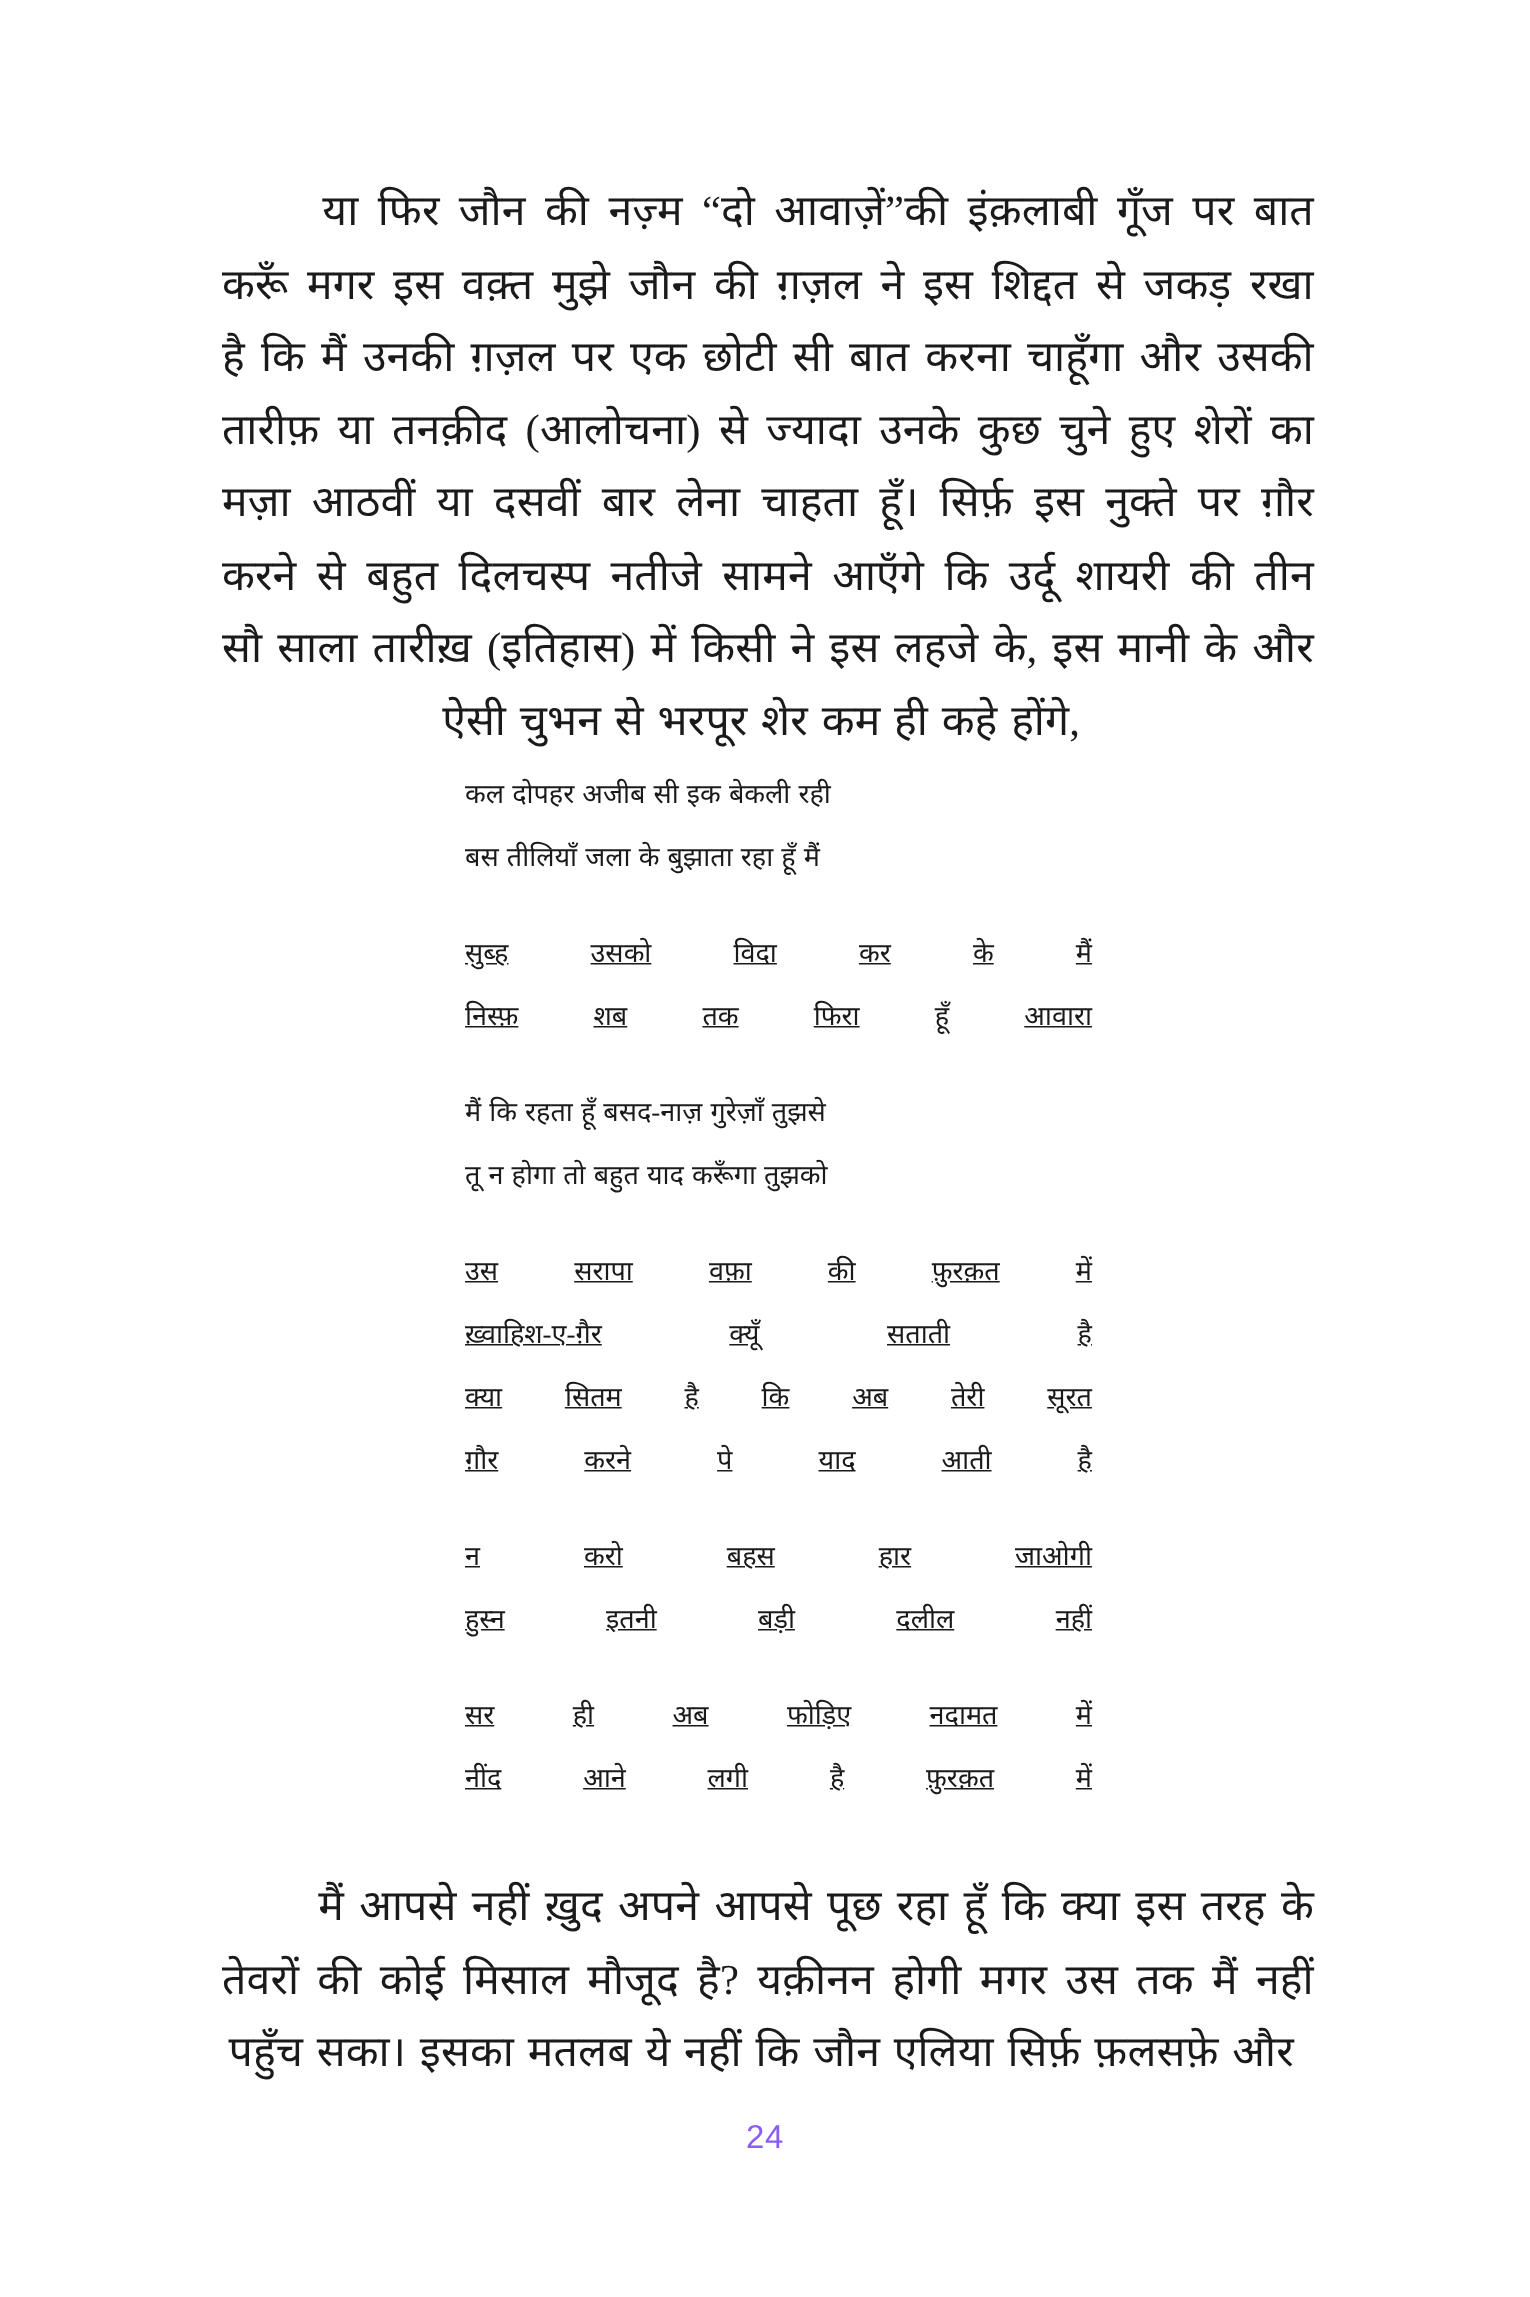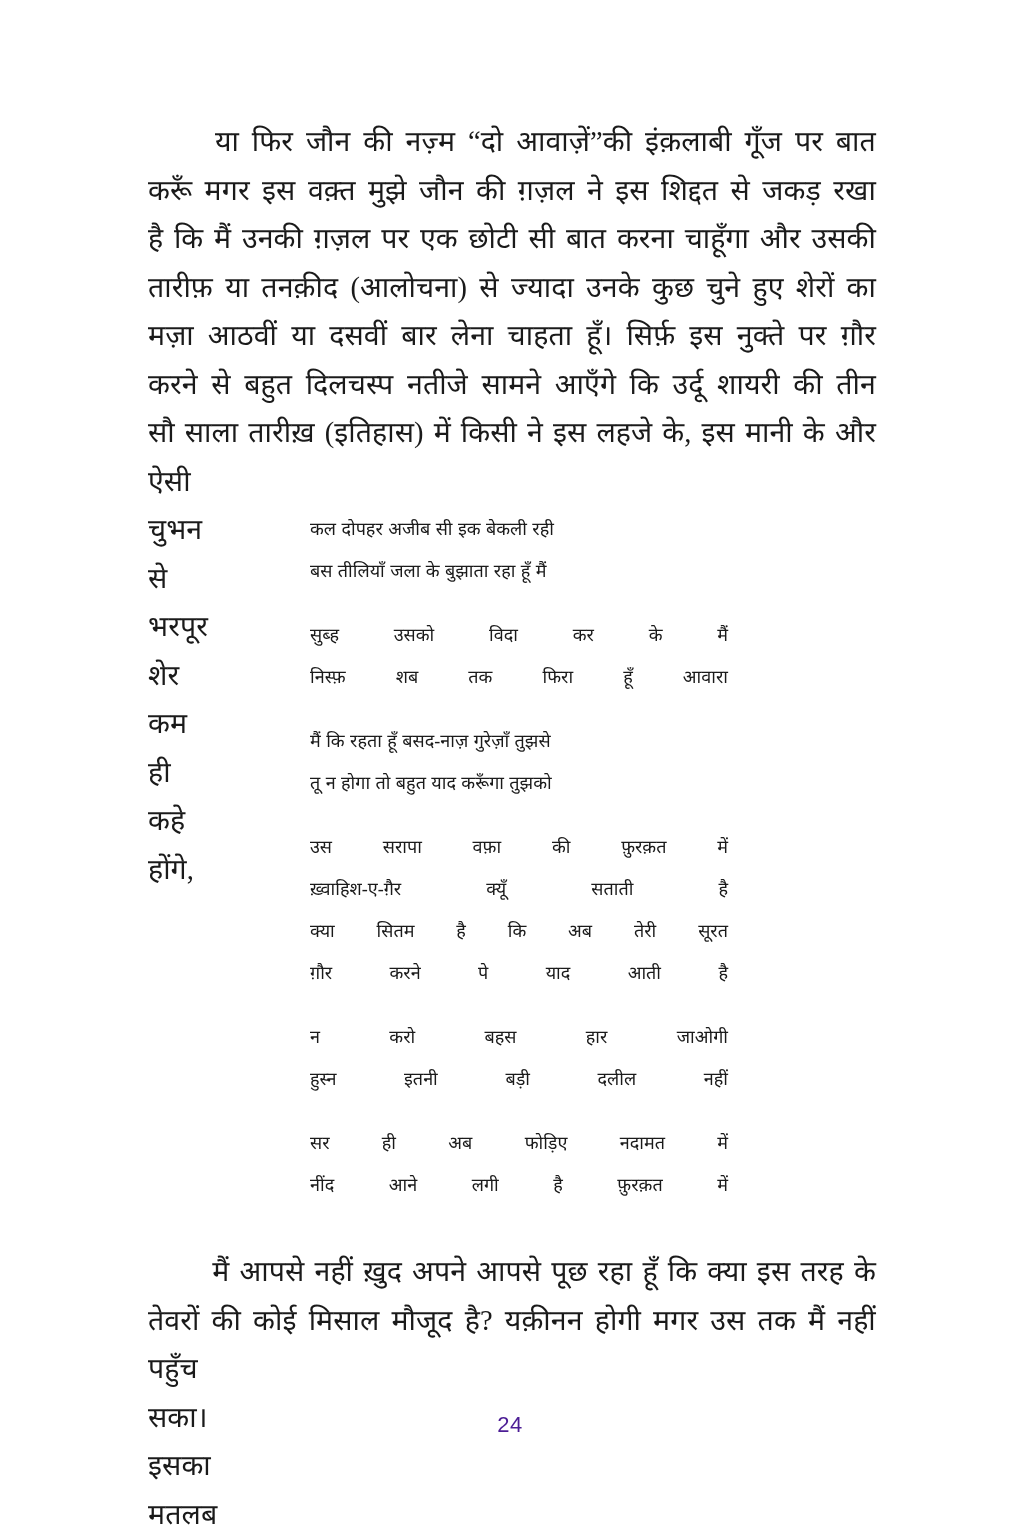--- a/index.html
+++ b/index.html
@@ -43,21 +43,20 @@
   }
 
   
   .jline {
     display: flex;
     justify-content: space-between;
     width: 100%;
   }
   .jline.flush {
     justify-content: center;
-    flex-direction: column;
   }
   .jline.flush > span { margin-right: 0.32em; }
   .jline > span { white-space: pre; }
 
   
   .poetry {
     position: absolute;
     left: 310px;
     top: 508px;
     width: 418px;
@@ -72,20 +71,21 @@
     font-size: 18px;
     line-height: 42px;
     width: 100%;
     display: flex;
     white-space: pre;
   }
 
   
   .sher-line.spread {
     justify-content: space-between;
+    text-decoration: underline;
   }
   
   .sher-line.tight {
     justify-content: flex-start;
   }
   .sher-line.tight > span {
     margin-right: 0.30em;
   }
   .sher-line.tight > span:last-child { margin-right: 16px; }
 
@@ -101,21 +101,21 @@
 
   
   .folio {
     position: absolute;
     left: 0;
     top: 1412px;
     width: 1020px;
     text-align: center;
     font-family: "Liberation Sans", "DejaVu Sans", sans-serif;
     font-size: 22px;
-    color: #4c1d95;
+    color: #8b5cf6;
     letter-spacing: 0.5px;
   }
 </style>
 </head>
 <body>
 
 <div class="page">
 
   <div class="text-column">
     <div class="para">

